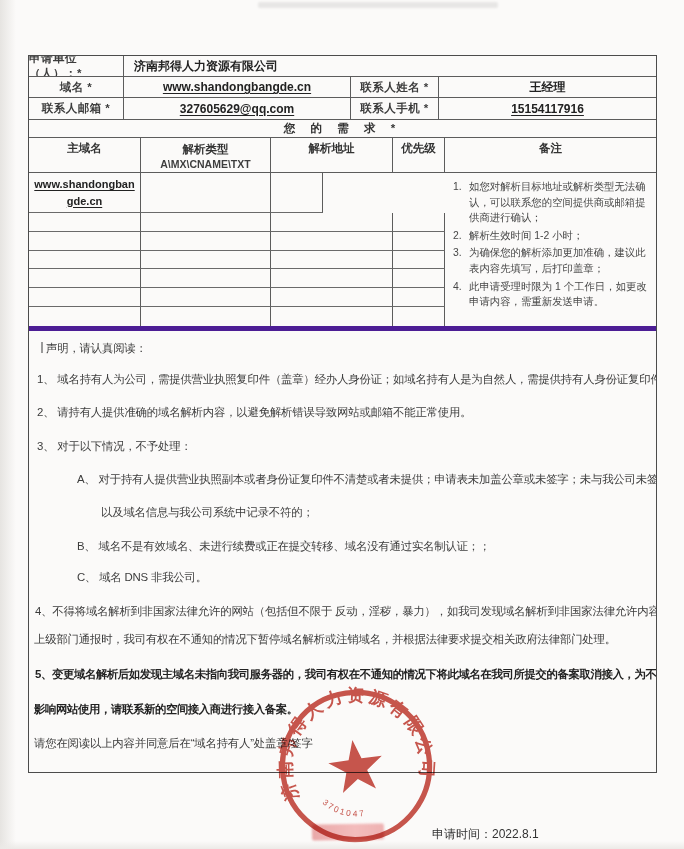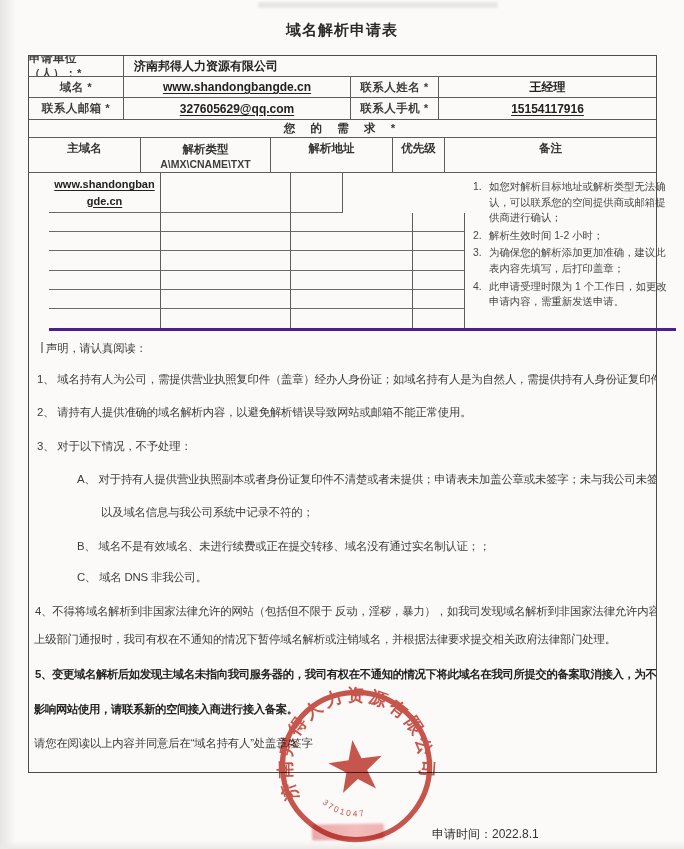--- a/index.html
+++ b/index.html
@@ -29,21 +29,21 @@
   #r1{top:0;height:21px;} #r2{top:21px;height:21px;} #r3{top:42px;height:22px;}
   #banner{top:64px;height:18px;border-bottom:1px solid #5c5c5c;display:flex;
           align-items:center;justify-content:center;font-size:11.5px;font-weight:700;
           letter-spacing:6px;color:#333;}
   
   #nh{top:82px;height:35px;}
   #nh .cell{align-items:flex-start;padding-top:3px;font-size:11.5px;font-weight:700;color:#333;}
   .typecol{display:flex;flex-direction:column;align-items:center;line-height:1.4;}
   .typecol .sub{font-weight:600;font-size:10.5px;color:#3e3e3e;}
   
-  #ndata{position:absolute;top:117px;left:0;width:100%;height:158px;border-bottom:3px solid #4c1d95;box-sizing:border-box;margin-left:20px;}
+  #ndata{position:absolute;top:117px;left:0;width:100%;height:158px;border-bottom:5px solid #4c1d95;box-sizing:border-box;}
   .ndl{position:absolute;left:0;top:0;width:416px;height:100%;display:flex;flex-direction:column;}
   .nrow{display:flex;flex:1;}
   .nrow.tall{flex:0 0 40px;}
   .nrow .cell{border-bottom:1px solid #6a6a6a;}
   .nrow:last-child .cell{border-bottom:none;}
   .two{display:flex;flex-direction:column;align-items:center;line-height:1.5;}
   .dom{font-size:11px;font-weight:700;color:#222;}
   .addr{font-size:11px;font-weight:700;color:#222;}
   .ndr{position:absolute;left:416px;top:0;width:213px;height:100%;box-sizing:border-box;
        padding:6px 6px 4px 8px;}
@@ -68,21 +68,20 @@
   
   .seal{position:absolute;left:272px;top:682px;width:168px;height:168px;
         transform:rotate(-8deg);opacity:.85;mix-blend-mode:multiply;}
 </style>
 </head>
 <body>
 
 <div class="page">
 
   <div class="smudge"></div>
-  <div class="title">域名解析申请表</div>
 
   <div class="box">
 
     <div class="row" id="r1">
       <div class="cell lbl" style="flex:0 0 95px">申请单位（人）：*</div>
       <div class="cell left val last" style="flex:1">济南邦得人力资源有限公司</div>
     </div>
     <div class="row" id="r2">
       <div class="cell lbl" style="flex:0 0 95px">域名 *</div>
       <div class="cell val" style="flex:0 0 227px">

